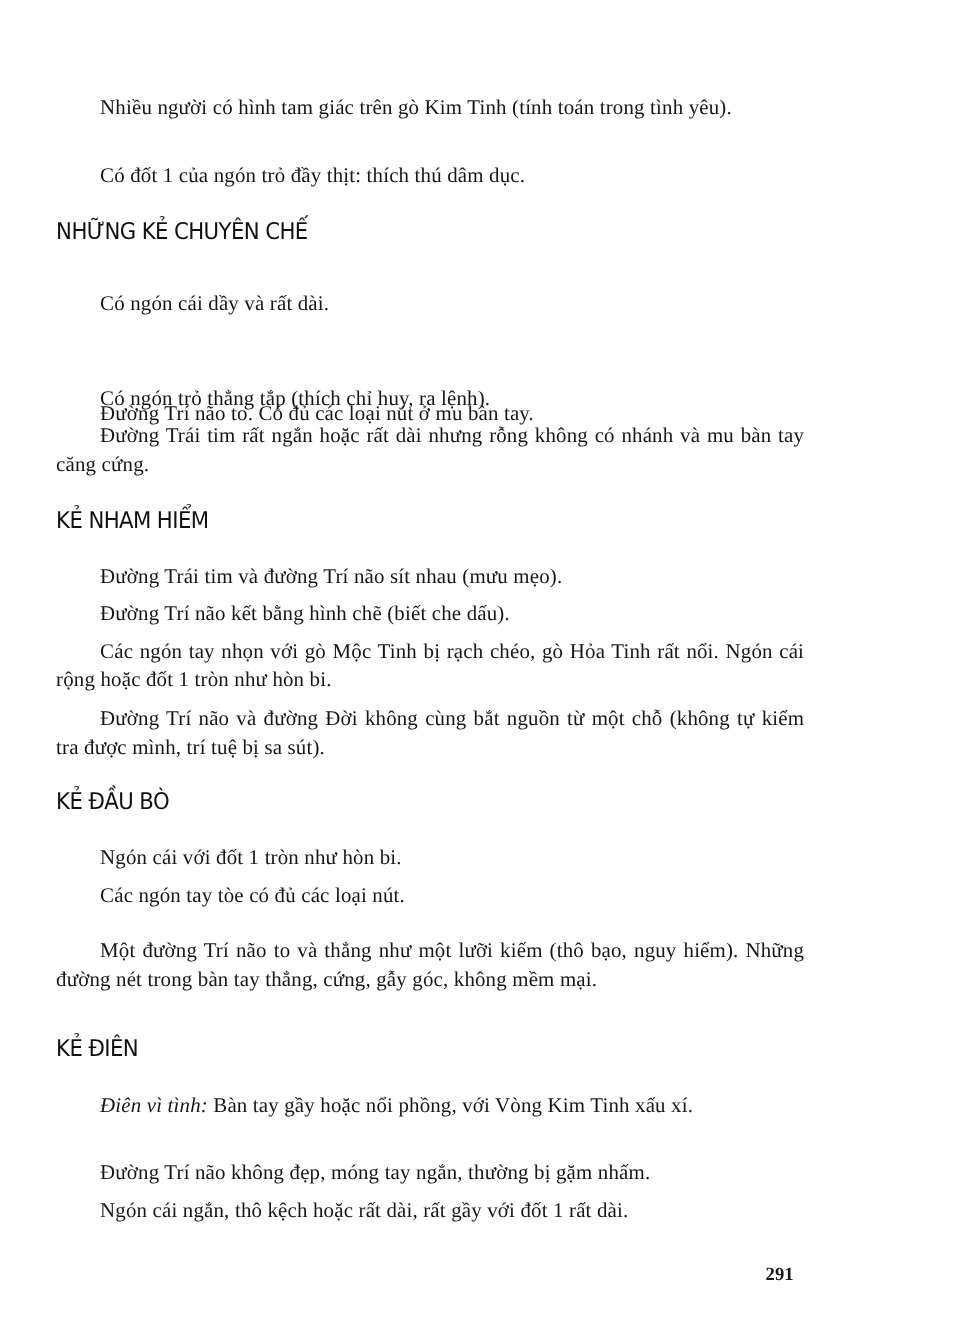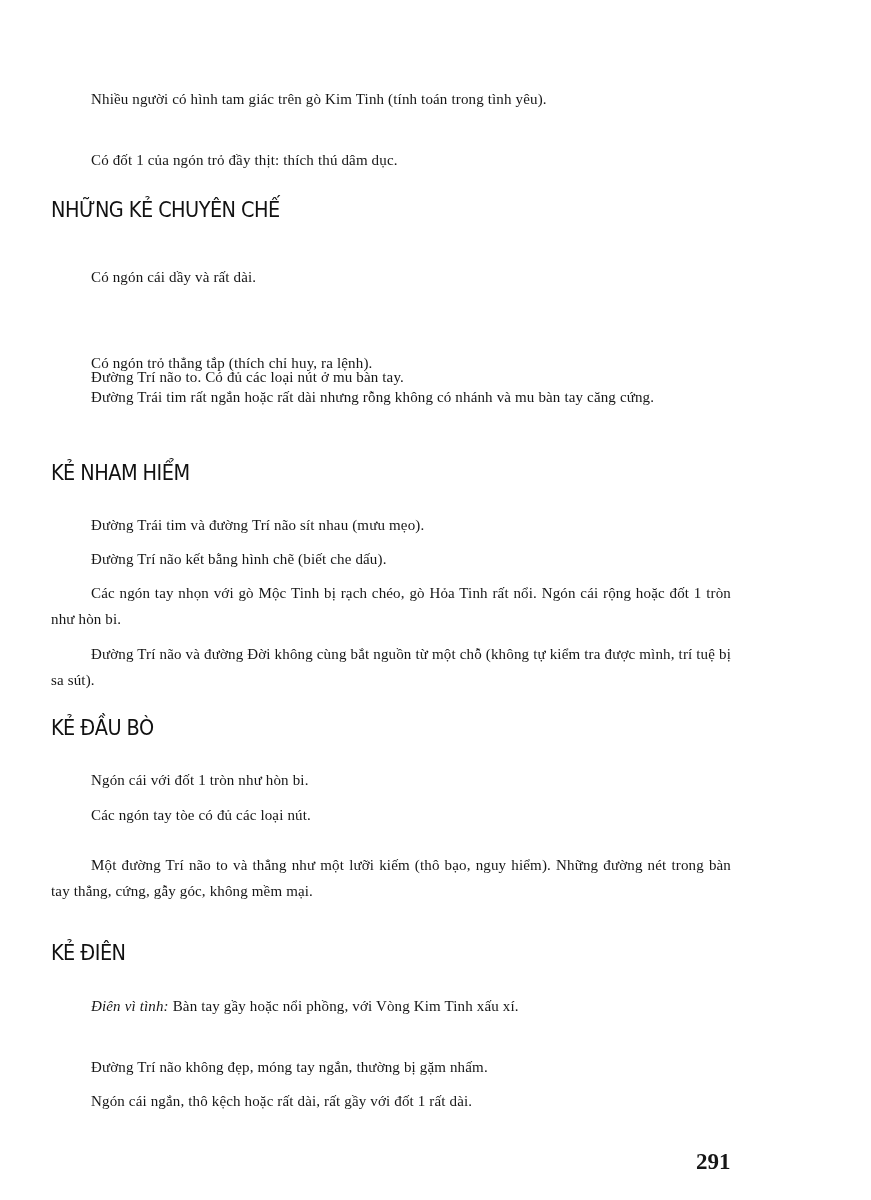--- a/index.html
+++ b/index.html
@@ -1,35 +1,35 @@
 <!DOCTYPE html>
 <html><head>
   <meta charset="utf-8">
   <style>
     html, body { margin: 0; padding: 0; background: #ffffff; }
     body { width: 871px; height: 1200px; position: relative; overflow: hidden; color: #161616; }
     .page { position: absolute; left: 0; top: 0; width: 871px; height: 1200px; }
     .p {
       position: absolute; left: 51px; width: 680px;
       font-family: "Liberation Serif", "DejaVu Serif", serif;
-      font-size: 15px; line-height: 26px; text-align: justify;
+      font-size: 19px; line-height: 26px; text-align: justify;
       text-indent: 40px; margin: 0; letter-spacing: 0.15px;
     }
     .h {
       position: absolute; left: 51px;
       font-family: "DejaVu Sans", "Liberation Sans", sans-serif;
       font-size: 21px; font-weight: normal; letter-spacing: -0.6px;
       margin: 0; color: #111;
       transform: scaleX(0.92); transform-origin: left center;
     }
     .it { font-style: italic; }
     .pagenum {
       position: absolute; left: 696px; top: 1149px;
       font-family: "Liberation Serif", "DejaVu Serif", serif;
-      font-size: 23px; font-weight: bold;
+      font-size: 17px; font-weight: bold;
     }
   </style>
 </head>
 <body>
 
 <div class="page">
 
   <p class="p" style="top:86px;">Nhiều người có hình tam giác trên gò Kim Tinh (tính toán trong tình yêu).</p>
   <p class="p" style="top:147px;">Có đốt 1 của ngón trỏ đầy thịt: thích thú dâm dục.</p>
 

